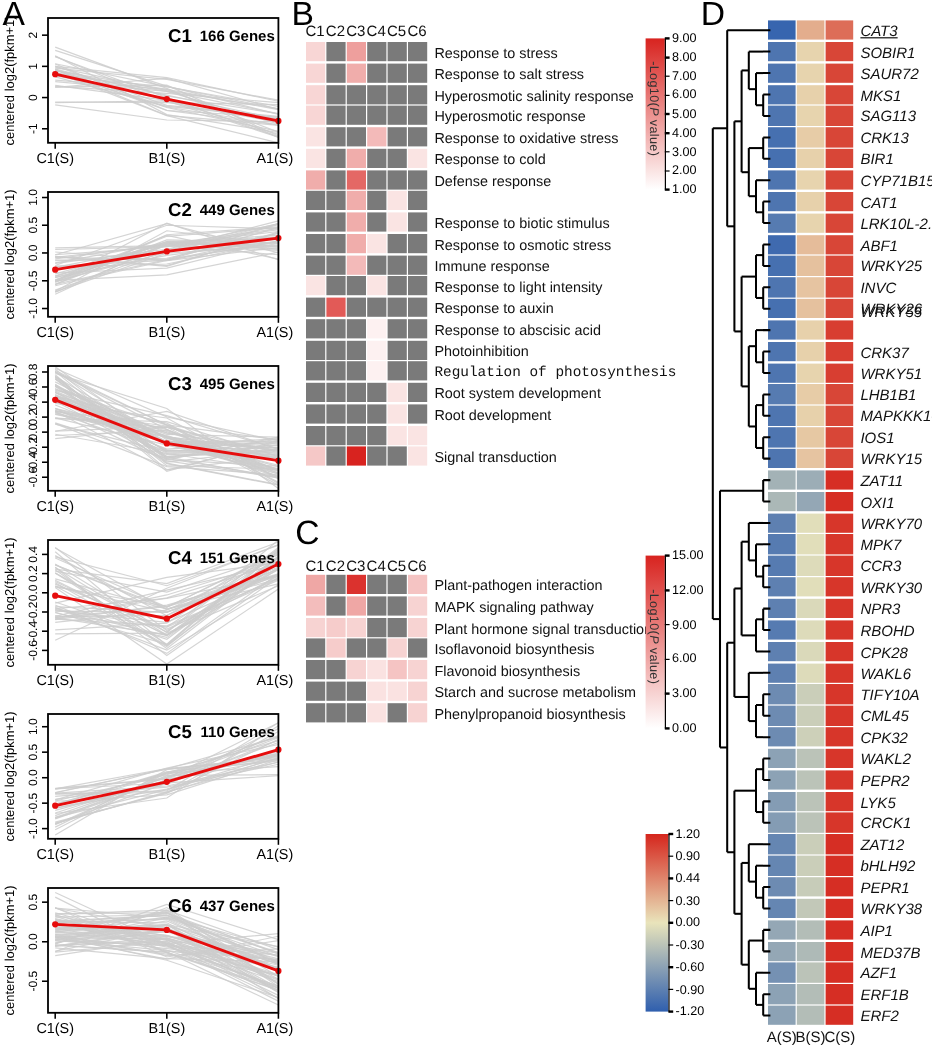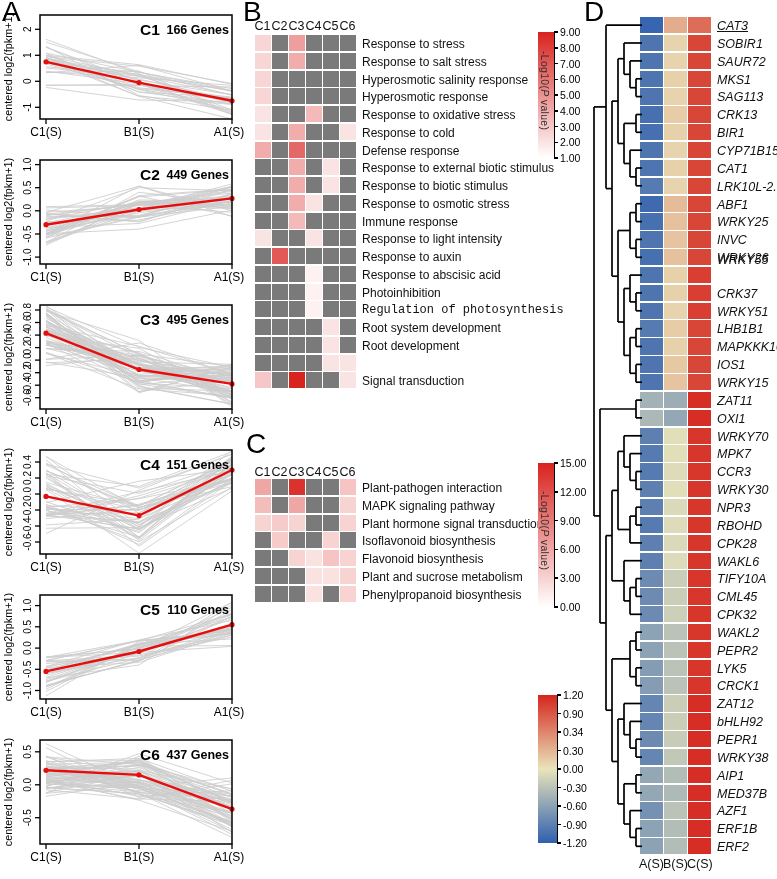--- a/index.html
+++ b/index.html
@@ -555,21 +555,20 @@
       <div class="cell" style="left:66px;top:141.5px;width:15.5px;height:16.2px;background:#7a7a7a;"></div>
       <div class="cell" style="left:83px;top:141.5px;width:15.5px;height:16.2px;background:#7a7a7a;"></div>
       <div class="cell" style="left:100px;top:141.5px;width:15.5px;height:16.2px;background:#7a7a7a;"></div>
       <div class="rowlab" style="left:122px;top:142.5px;">Defense response</div>
       <div class="cell" style="left:15px;top:159.25px;width:15.5px;height:16.2px;background:#7a7a7a;"></div>
       <div class="cell" style="left:32px;top:159.25px;width:15.5px;height:16.2px;background:#7a7a7a;"></div>
       <div class="cell" style="left:49px;top:159.25px;width:15.5px;height:16.2px;background:rgb(240,173,171);"></div>
       <div class="cell" style="left:66px;top:159.25px;width:15.5px;height:16.2px;background:#7a7a7a;"></div>
       <div class="cell" style="left:83px;top:159.25px;width:15.5px;height:16.2px;background:rgb(250,228,227);"></div>
       <div class="cell" style="left:100px;top:159.25px;width:15.5px;height:16.2px;background:#7a7a7a;"></div>
-      <div class="rowlab" style="left:122px;top:160.25px;">Response to external biotic stimulus</div>
       <div class="cell" style="left:15px;top:177px;width:15.5px;height:16.2px;background:#7a7a7a;"></div>
       <div class="cell" style="left:32px;top:177px;width:15.5px;height:16.2px;background:#7a7a7a;"></div>
       <div class="cell" style="left:49px;top:177px;width:15.5px;height:16.2px;background:rgb(240,173,171);"></div>
       <div class="cell" style="left:66px;top:177px;width:15.5px;height:16.2px;background:#7a7a7a;"></div>
       <div class="cell" style="left:83px;top:177px;width:15.5px;height:16.2px;background:rgb(250,228,227);"></div>
       <div class="cell" style="left:100px;top:177px;width:15.5px;height:16.2px;background:#7a7a7a;"></div>
       <div class="rowlab" style="left:122px;top:178px;">Response to biotic stimulus</div>
       <div class="cell" style="left:15px;top:194.75px;width:15.5px;height:16.2px;background:#7a7a7a;"></div>
       <div class="cell" style="left:32px;top:194.75px;width:15.5px;height:16.2px;background:#7a7a7a;"></div>
       <div class="cell" style="left:49px;top:194.75px;width:15.5px;height:16.2px;background:rgb(240,173,171);"></div>
@@ -708,21 +707,21 @@
       <div class="cell" style="left:66px;top:120px;width:15.5px;height:16.2px;background:rgb(250,226,225);"></div>
       <div class="cell" style="left:83px;top:120px;width:15.5px;height:16.2px;background:rgb(245,196,195);"></div>
       <div class="cell" style="left:100px;top:120px;width:15.5px;height:16.2px;background:rgb(247,211,210);"></div>
       <div class="rowlab" style="left:122px;top:121px;">Flavonoid biosynthesis</div>
       <div class="cell" style="left:15px;top:137.75px;width:15.5px;height:16.2px;background:#7a7a7a;"></div>
       <div class="cell" style="left:32px;top:137.75px;width:15.5px;height:16.2px;background:#7a7a7a;"></div>
       <div class="cell" style="left:49px;top:137.75px;width:15.5px;height:16.2px;background:#7a7a7a;"></div>
       <div class="cell" style="left:66px;top:137.75px;width:15.5px;height:16.2px;background:rgb(250,226,225);"></div>
       <div class="cell" style="left:83px;top:137.75px;width:15.5px;height:16.2px;background:rgb(250,226,225);"></div>
       <div class="cell" style="left:100px;top:137.75px;width:15.5px;height:16.2px;background:rgb(247,211,210);"></div>
-      <div class="rowlab" style="left:122px;top:138.75px;">Plant and sucrose metabolism</div>
+      <div class="rowlab" style="left:122px;top:138.75px;">Starch and sucrose metabolism</div>
       <div class="cell" style="left:15px;top:155.5px;width:15.5px;height:16.2px;background:#7a7a7a;"></div>
       <div class="cell" style="left:32px;top:155.5px;width:15.5px;height:16.2px;background:#7a7a7a;"></div>
       <div class="cell" style="left:49px;top:155.5px;width:15.5px;height:16.2px;background:#7a7a7a;"></div>
       <div class="cell" style="left:66px;top:155.5px;width:15.5px;height:16.2px;background:rgb(250,226,225);"></div>
       <div class="cell" style="left:83px;top:155.5px;width:15.5px;height:16.2px;background:#7a7a7a;"></div>
       <div class="cell" style="left:100px;top:155.5px;width:15.5px;height:16.2px;background:rgb(247,211,210);"></div>
       <div class="rowlab" style="left:122px;top:156.5px;">Phenylpropanoid biosynthesis</div>
       <div class="legend-bar" style="left:298px;top:33px;width:16px;height:144px;background:linear-gradient(to bottom,#d8231f,#ffffff);"></div>
       <div class="tickmark" style="left:314px;top:32.25px;width:4px;"></div>
       <div class="ticklab" style="left:320px;top:27px;">15.00</div>
@@ -738,21 +737,21 @@
       <div class="ticklab" style="left:320px;top:171px;">0.00</div>
       <div class="legend-vlabel" style="left:299px;top:61px;height:96px;"><span>-Log10(</span><i>P</i><span> value)</span></div>
     </div>
   <div id="legendD" class="abs" style="left:500px;top:680px;width:110px;height:199px;">
       <div class="legend-bar" style="left:38px;top:15px;width:19px;height:148px;background:linear-gradient(to bottom,#d5261d,#e9e4bb 50%,#2f5fae);"></div>
       <div class="tickmark" style="left:57px;top:14.25px;width:4px;"></div>
       <div class="ticklab" style="left:63px;top:9px;">1.20</div>
       <div class="tickmark" style="left:57px;top:32.75px;width:4px;"></div>
       <div class="ticklab" style="left:63px;top:27.5px;">0.90</div>
       <div class="tickmark" style="left:57px;top:51.25px;width:4px;"></div>
-      <div class="ticklab" style="left:63px;top:46px;">0.34</div>
+      <div class="ticklab" style="left:63px;top:46px;">0.44</div>
       <div class="tickmark" style="left:57px;top:69.75px;width:4px;"></div>
       <div class="ticklab" style="left:63px;top:64.5px;">0.30</div>
       <div class="tickmark" style="left:57px;top:88.25px;width:4px;"></div>
       <div class="ticklab" style="left:63px;top:83px;">0.00</div>
       <div class="tickmark" style="left:57px;top:106.75px;width:4px;"></div>
       <div class="ticklab" style="left:63px;top:101.5px;">-0.30</div>
       <div class="tickmark" style="left:57px;top:125.25px;width:4px;"></div>
       <div class="ticklab" style="left:63px;top:120px;">-0.60</div>
       <div class="tickmark" style="left:57px;top:143.75px;width:4px;"></div>
       <div class="ticklab" style="left:63px;top:138.5px;">-0.90</div>

